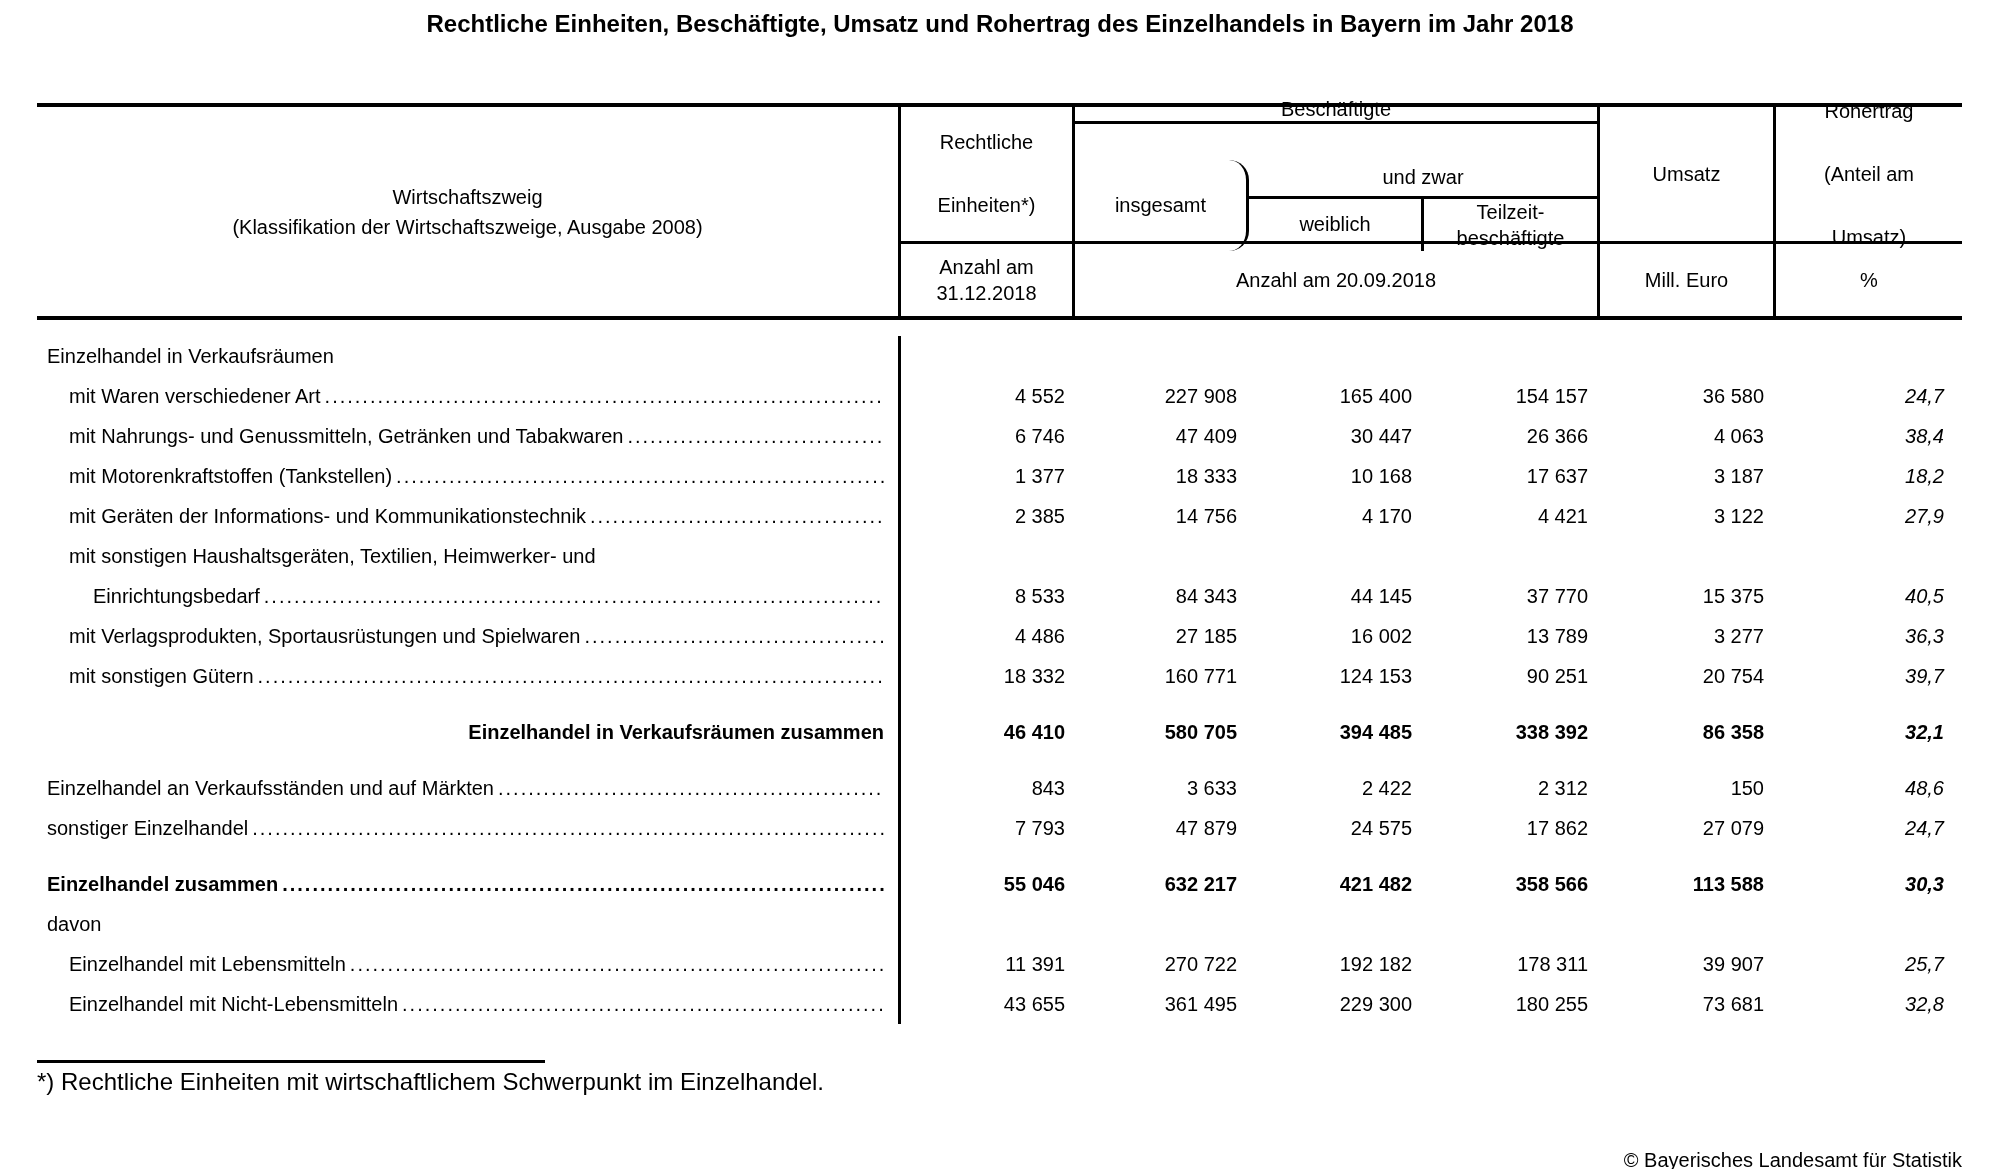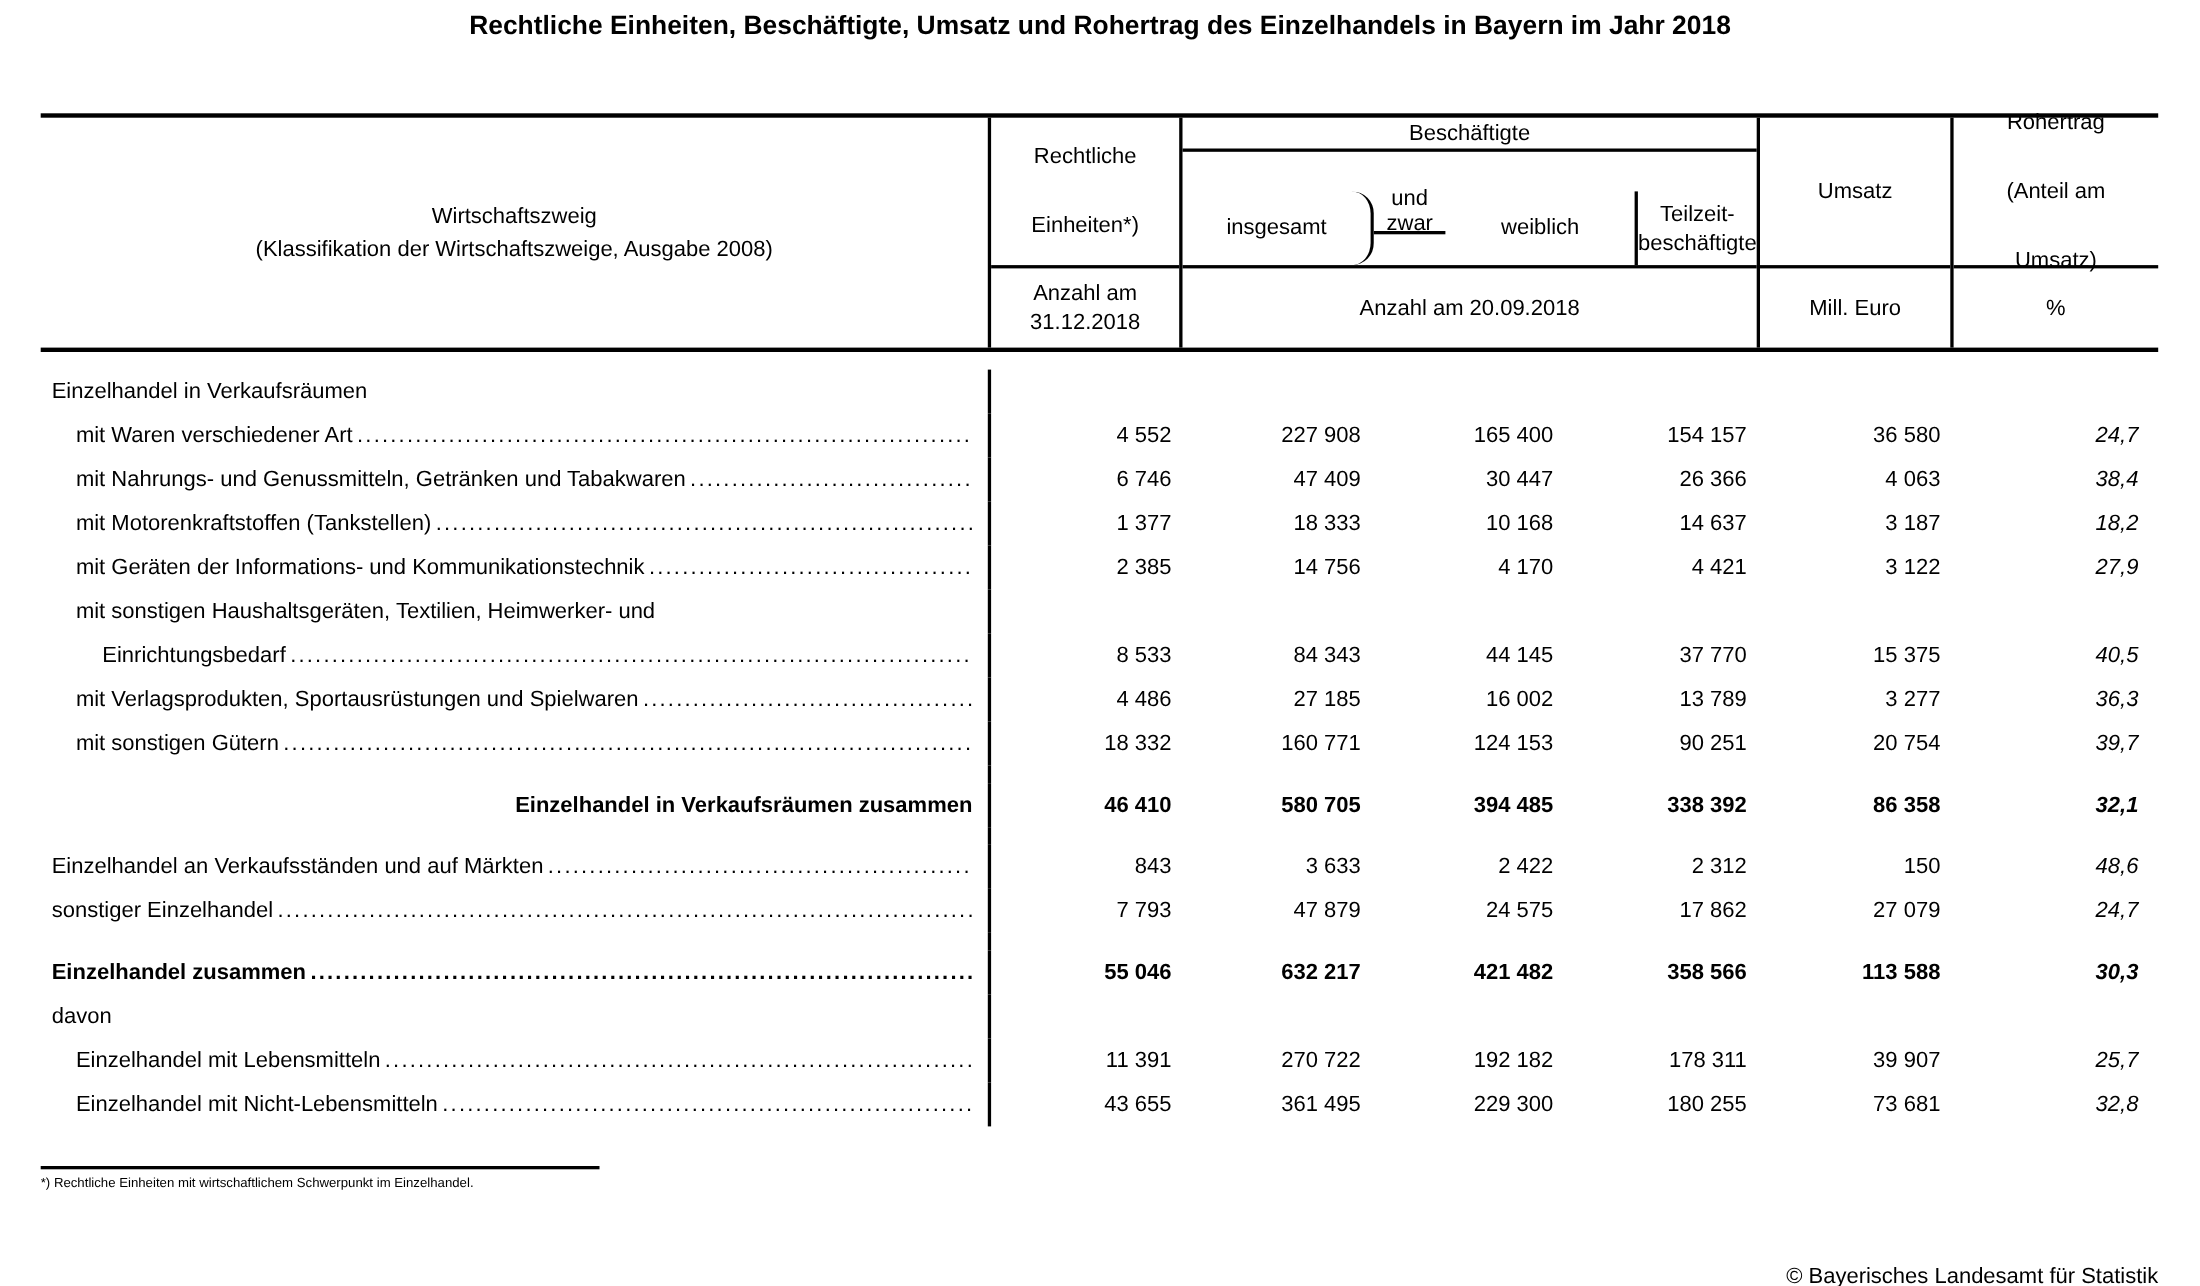--- a/index.html
+++ b/index.html
@@ -25,21 +25,21 @@
   .band1 { height:137px; display:flex; flex-direction:column; align-items:center;
            justify-content:center; text-align:center; line-height:27px;gap:36px; }
   .bandsep { border-bottom:3px solid #000; }
   .band2 { flex:1; display:flex; flex-direction:column; align-items:center;
            justify-content:center; text-align:center; line-height:26px; }
   .besch-top { height:31px; border-bottom:3px solid #000; display:flex;
                align-items:center; justify-content:center; }
   .besch-low { flex:1; display:flex; }
   .insg { width:174px; border-right:3px solid #000; display:flex; align-items:center;
           justify-content:center;border-radius:20px; }
-  .uz-group { flex:1; display:flex; flex-direction:row; }
+  .uz-group { flex:1; display:flex; flex-direction:column; }
   .uz { height:39px; border-bottom:3px solid #000; display:flex; align-items:center;
         justify-content:center; }
   .uz-low { flex:1; display:flex; }
   .weib { width:175px; border-right:3px solid #000; display:flex; align-items:center;
           justify-content:center; }
   .teil { flex:1; display:flex; flex-direction:column; align-items:center;
           justify-content:center; line-height:26px; }
 
   
   .tbody { padding-top:16px; font-size:20px; }
@@ -59,21 +59,21 @@
   .n5 { width:176px; padding-right:12px; }
   .n6 { width:176px; padding-right:12px; }
   .n7 { width:186px; padding-right:18px; font-style:italic; }
   .trow.total { font-weight:bold; }
   .trow.total-right .lblcell { justify-content:flex-end; }
   .trow.total-right .lbl { padding-left:0; }
 
   
   .footrule { position:absolute; left:37px; top:1060px; width:508px;
               border-top:3px solid #000; }
-  .footnote { position:absolute; left:37px; top:1068px; font-size:12px; }
+  .footnote { position:absolute; left:37px; top:1068px; font-size:24px; }
   .copyright { position:absolute; right:38px; top:1133px; font-size:20px;margin-top:16px; }
 </style>
 </head>
 <body>
 
 <div class="title">Rechtliche Einheiten, Beschäftigte, Umsatz und Rohertrag des Einzelhandels in Bayern im Jahr 2018</div>
 
 <div class="tablewrap">
 
   <div class="thead">
@@ -166,21 +166,21 @@
       <div class="num n7">38,4</div>
     </div>
       <div class="trow">
       <div class="lblcell">
         <span class="lbl ind1">mit Motorenkraftstoffen (Tankstellen)</span>
         <span class="dots"></span>
       </div>
       <div class="num n2">1 377</div>
       <div class="num n3">18 333</div>
       <div class="num n4">10 168</div>
-      <div class="num n5">14 637</div>
+      <div class="num n5">17 637</div>
       <div class="num n6">3 187</div>
       <div class="num n7">18,2</div>
     </div>
       <div class="trow">
       <div class="lblcell">
         <span class="lbl ind1">mit Geräten der Informations- und Kommunikationstechnik</span>
         <span class="dots"></span>
       </div>
       <div class="num n2">2 385</div>
       <div class="num n3">14 756</div>

